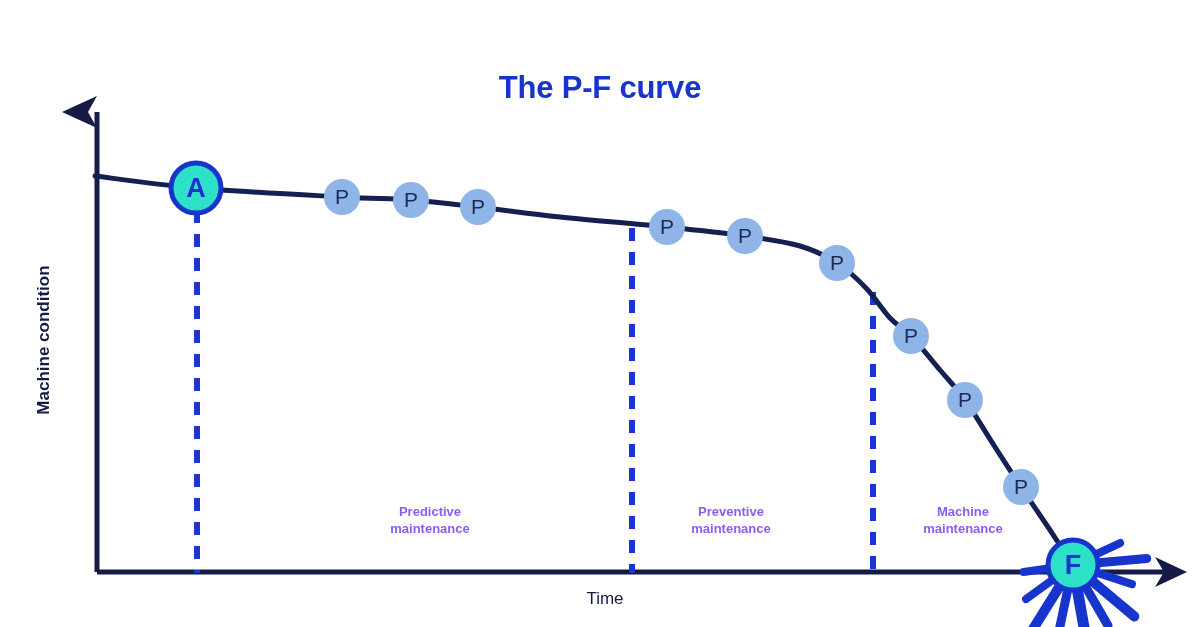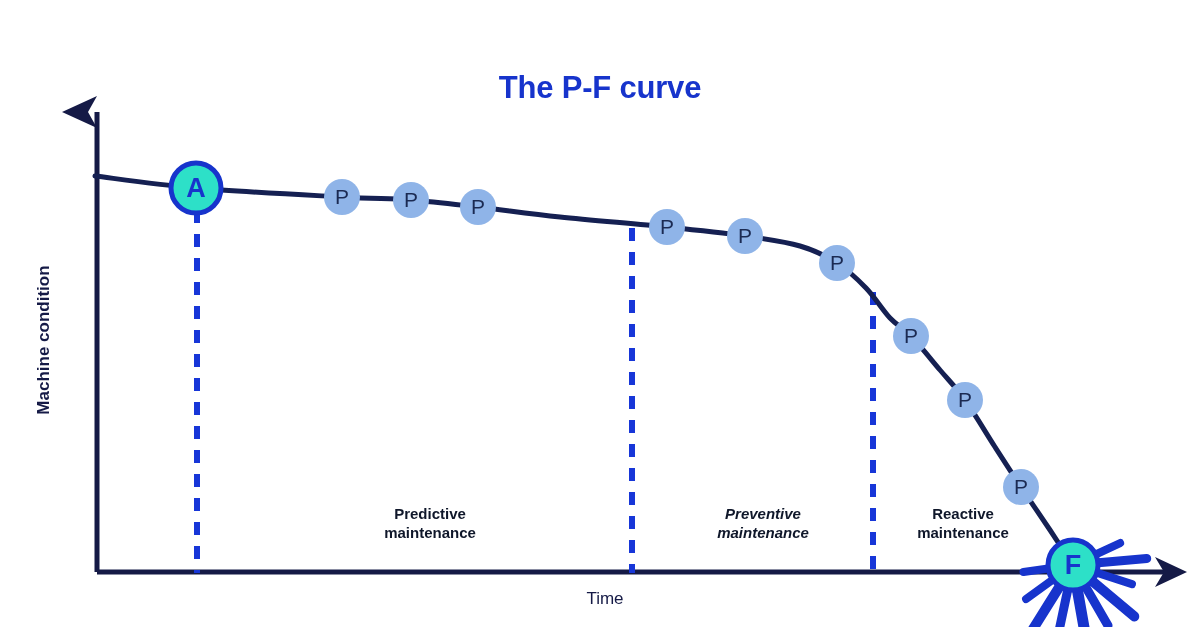--- a/index.html
+++ b/index.html
@@ -54,45 +54,45 @@
     top: 589px;
     width: 210px;
     text-align: center;
     font-size: 17px;
     font-weight: normal;
     color: #151a46;
   }
   .zone-label {
     position: absolute;
     text-align: center;
-    font-size: 15px;
+    font-size: 13px;
     font-weight: bold;
-    color: #0f172a;
+    color: #8b5cf6;
     line-height: 1.28;
     white-space: pre-line;
   }
   #zone-label-0 { left: 335px; top: 504px; width: 190px; }
-  #zone-label-1 { left: 668px; top: 504px; width: 190px; font-style: italic; }
+  #zone-label-1 { left: 636px; top: 504px; width: 190px; }
   #zone-label-2 { left: 868px; top: 504px; width: 190px; }
 </style>
 </head>
 <body>
 
 <div id="stage">
 
   <div class="chart-title">The P-F curve</div>
 
   <div class="axis-label-y">Machine condition</div>
   <div class="axis-label-x">Time</div>
 
   <div class="zone-label" id="zone-label-0">Predictive
 maintenance</div>
   <div class="zone-label" id="zone-label-1">Preventive
 maintenance</div>
-  <div class="zone-label" id="zone-label-2">Reactive
+  <div class="zone-label" id="zone-label-2">Machine
 maintenance</div>
 
   <svg id="chart-svg" viewBox="0 0 1200 627">
     <defs>
       <marker id="arrow-up" markerWidth="10" markerHeight="10" refX="3" refY="7" orient="auto" markerUnits="strokeWidth">
         <path d="M3,0 L6.2,7 L3,5.2 L-0.2,7 Z" fill="#151a46"></path>
       </marker>
       <marker id="arrow-right" markerWidth="10" markerHeight="10" refX="3" refY="3" orient="auto" markerUnits="strokeWidth">
         <path d="M0,0 L6.4,3 L0,6 L1.8,3 Z" fill="#151a46"></path>
       </marker>

